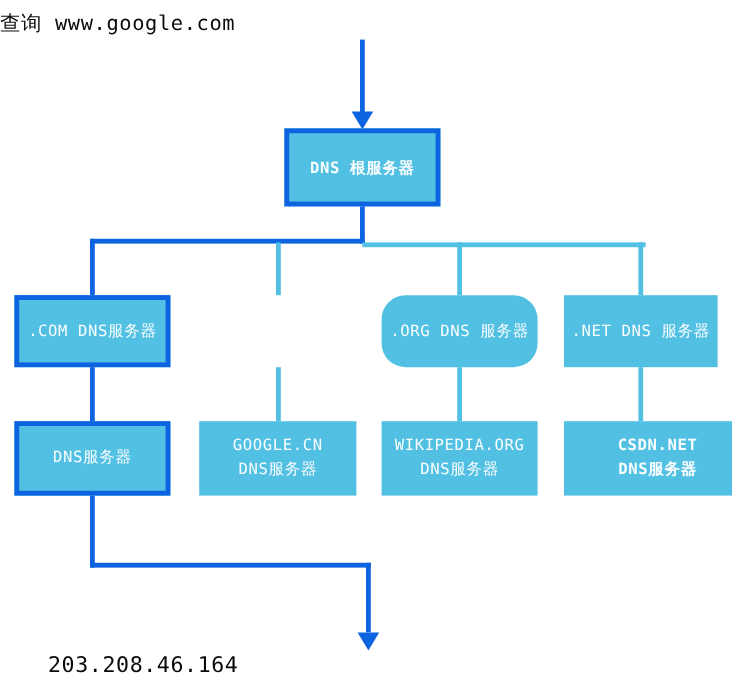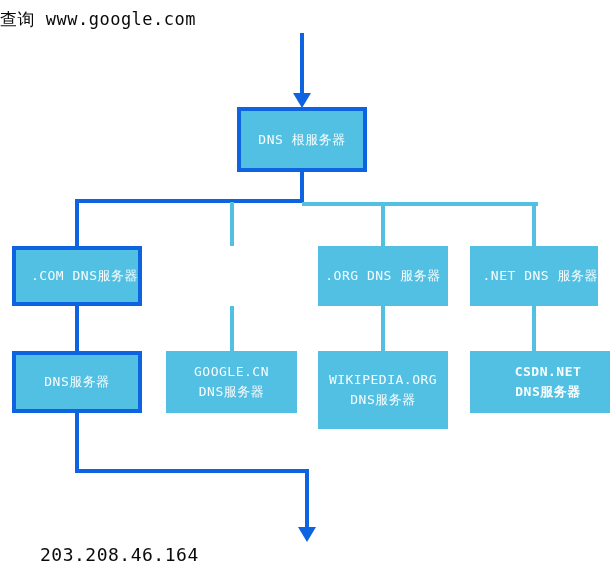--- a/index.html
+++ b/index.html
@@ -30,61 +30,61 @@
 </head>
 <body>
 
 <div id="canvas">
 
   <div class="page-label" style="top:8px;">查询 www.google.com</div>
 
   <div class="line" style="left:300px;top:33px;width:4px;height:61px;"></div>
   <div class="arrowhead" style="left:293px;top:93px;"></div>
 
-  <div class="node highlight" style="left:237px;top:107px;width:130px;height:65px;">
+  <div class="node highlight" style="left:237px;top:107px;width:130px;height:65px;font-weight:bold;">
     <span>DNS 根服务器</span>
   </div>
 
   <div class="line" style="left:300px;top:172px;width:4px;height:31px;"></div>
 
   <div class="line" style="left:75px;top:199px;width:229px;height:4px;"></div>
   <div class="line light" style="left:302px;top:202px;width:236px;height:4px;"></div>
 
   <div class="line" style="left:75px;top:199px;width:4px;height:47px;"></div>
   <div class="line light" style="left:230px;top:202px;width:4px;height:44px;"></div>
   <div class="line light" style="left:381px;top:202px;width:4px;height:44px;"></div>
   <div class="line light" style="left:532px;top:202px;width:4px;height:44px;"></div>
 
-  <div class="node highlight" style="left:12px;top:246px;width:130px;height:60px;justify-content:flex-end;">
+  <div class="node highlight" style="left:12px;top:246px;width:130px;height:60px;">
     <span>.COM DNS服务器</span>
   </div>
-  <div class="node" style="left:318px;top:246px;width:130px;height:60px;">
+  <div class="node" style="left:318px;top:246px;width:130px;height:60px;border-radius:20px;">
     <span>.ORG DNS 服务器</span>
   </div>
-  <div class="node" style="left:470px;top:246px;width:128px;height:60px;justify-content:flex-end;">
+  <div class="node" style="left:470px;top:246px;width:128px;height:60px;">
     <span>.NET DNS 服务器</span>
   </div>
 
   <div class="line" style="left:75px;top:306px;width:4px;height:45px;"></div>
   <div class="line light" style="left:230px;top:306px;width:4px;height:45px;"></div>
   <div class="line light" style="left:381px;top:306px;width:4px;height:45px;"></div>
   <div class="line light" style="left:532px;top:306px;width:4px;height:45px;"></div>
 
   <div class="node highlight" style="left:12px;top:351px;width:130px;height:62px;">
     <div class="two-line">
       <div>DNS服务器</div>
     </div>
   </div>
   <div class="node" style="left:166px;top:351px;width:131px;height:62px;">
     <div class="two-line">
       <div>GOOGLE.CN</div>
       <div>DNS服务器</div>
     </div>
   </div>
-  <div class="node" style="left:318px;top:351px;width:130px;height:78px;">
+  <div class="node" style="left:318px;top:351px;width:130px;height:62px;">
     <div class="two-line">
       <div>WIKIPEDIA.ORG</div>
       <div>DNS服务器</div>
     </div>
   </div>
   <div class="node" style="left:470px;top:351px;width:156px;height:62px;font-weight:bold;">
     <div class="two-line">
       <div>CSDN.NET</div>
       <div>DNS服务器</div>
     </div>

